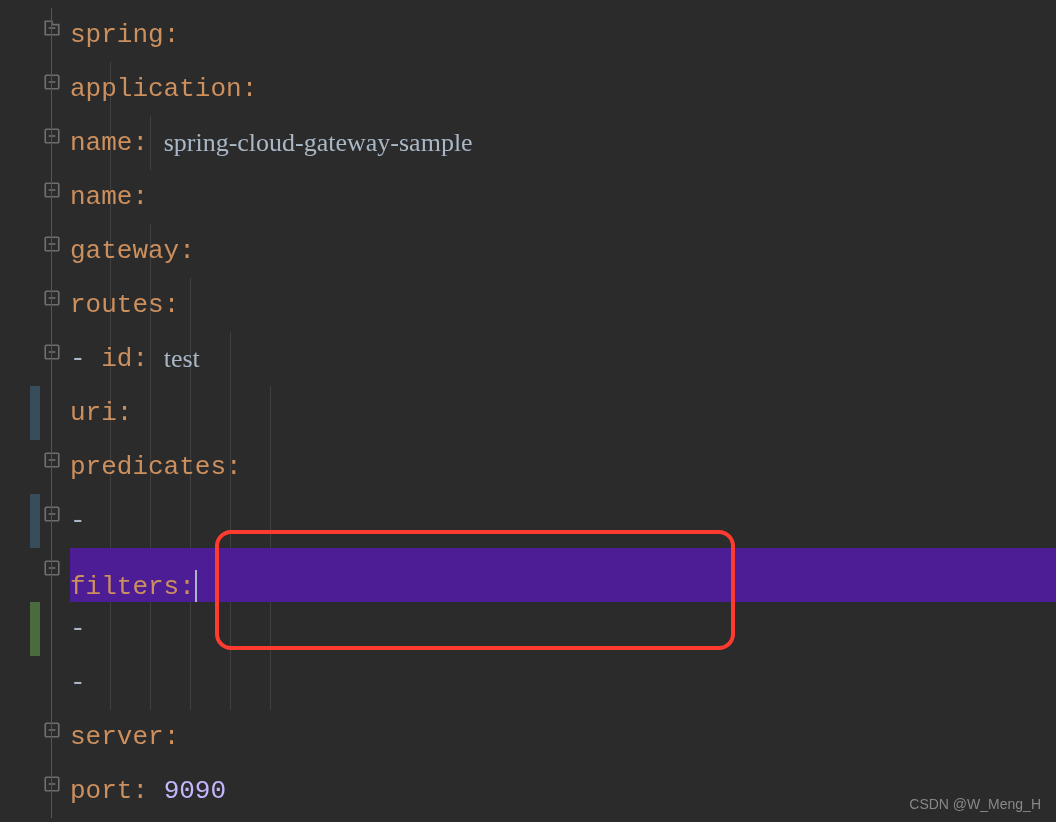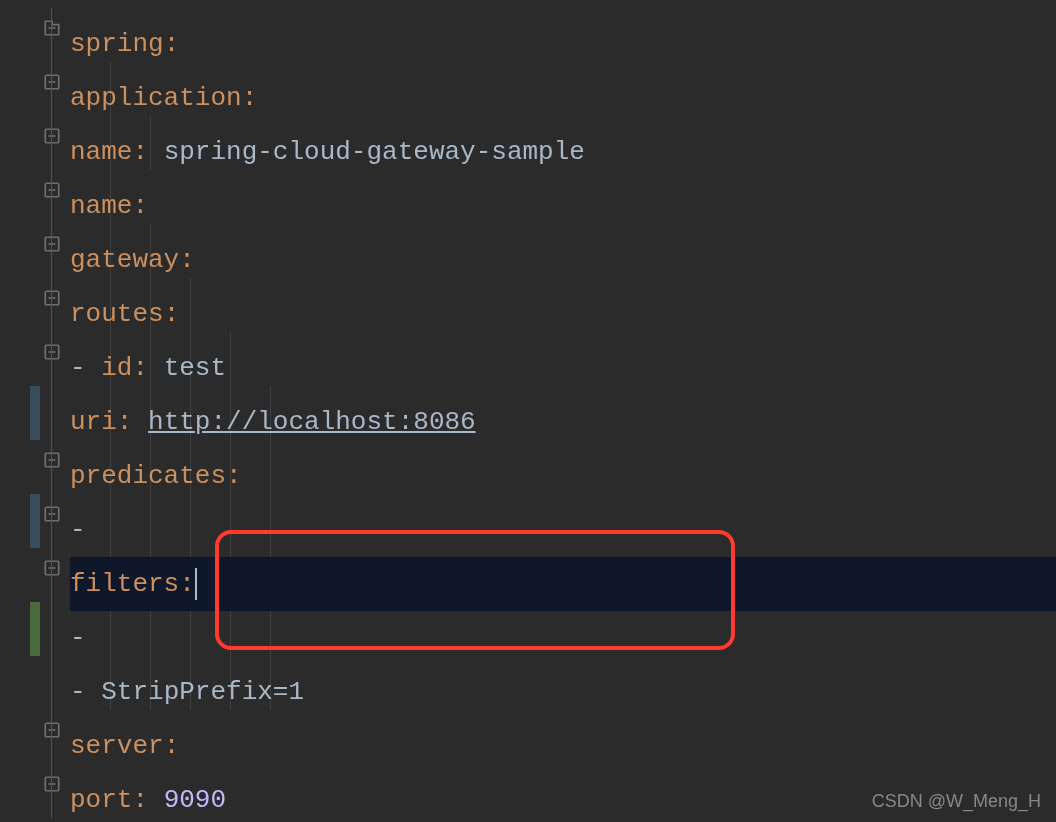--- a/index.html
+++ b/index.html
@@ -55,42 +55,44 @@
     .change-marker.blue {
       background: #374d5c;
     }
     
     .change-marker.green {
       background: #4a6b3e;
     }
     
     .code-area {
       flex: 1;
-      padding-top: 17px;
+      padding-top: 8px;
       position: relative;
     }
     
     .line {
       height: 54px;
       display: flex;
       align-items: center;
       white-space: pre;
       position: relative;
     }
     
     .line.highlighted {
-      background: #0f172a;
+      background: #4c1d95;
+      align-items: flex-end;
     }
     
     .key {
       color: #cc8f5e;
     }
     
     .value {
       color: #a9b7c6;
+      font-family: Liberation Serif, serif;
     }
     
     .number {
       color: #c4b5fd;
     }
     
     .colon {
       color: #cc8f5e;
     }
     
@@ -125,21 +127,21 @@
       border: 4px solid #ff3b30;
       border-radius: 16px;
       pointer-events: none;
     }
     
     .watermark {
       position: absolute;
       bottom: 10px;
       right: 15px;
       color: #888;
-      font-size: 18px;
+      font-size: 14px;
       font-family: Arial, sans-serif;
     }
     
     .indent-guides-container {
       position: absolute;
       top: 0;
       left: 0;
       right: 0;
       bottom: 0;
       pointer-events: none;
@@ -250,31 +252,31 @@
     <div class="line">    <span class="key">name</span><span class="colon">: </span><span class="value">spring-cloud-gateway-sample</span></div>
 
     <div class="line">  <span class="key">name</span><span class="colon">:</span></div>
 
     <div class="line">    <span class="key">gateway</span><span class="colon">:</span></div>
 
     <div class="line">      <span class="key">routes</span><span class="colon">:</span></div>
 
     <div class="line">        <span class="dash">- </span><span class="key">id</span><span class="colon">: </span><span class="value">test</span></div>
 
-    <div class="line">          <span class="key">uri</span><span class="colon">: </span><span class="url">http://localhost:8086</span></div>
+    <div class="line">          <span class="key">uri</span><span class="colon">: </span></div>
 
     <div class="line">          <span class="key">predicates</span><span class="colon">:</span></div>
 
     <div class="line">            <span class="dash">- </span></div>
 
     <div class="line highlighted">          <span class="key">filters</span><span class="colon">:</span><span class="cursor"></span></div>
 
     <div class="line">            <span class="dash">- </span></div>
 
-    <div class="line">            <span class="dash">- </span><span class="value">StripPrefix=1</span></div>
+    <div class="line">            <span class="dash">- </span></div>
 
     <div class="line"><span class="key">server</span><span class="colon">:</span></div>
 
     <div class="line">  <span class="key">port</span><span class="colon">: </span><span class="number">9090</span></div>
 
     <div class="red-box" style="left: 145px; top: 530px; width: 520px; height: 120px;"></div>
   </div>
 </div>
 
 <div class="watermark">CSDN @W_Meng_H</div>

